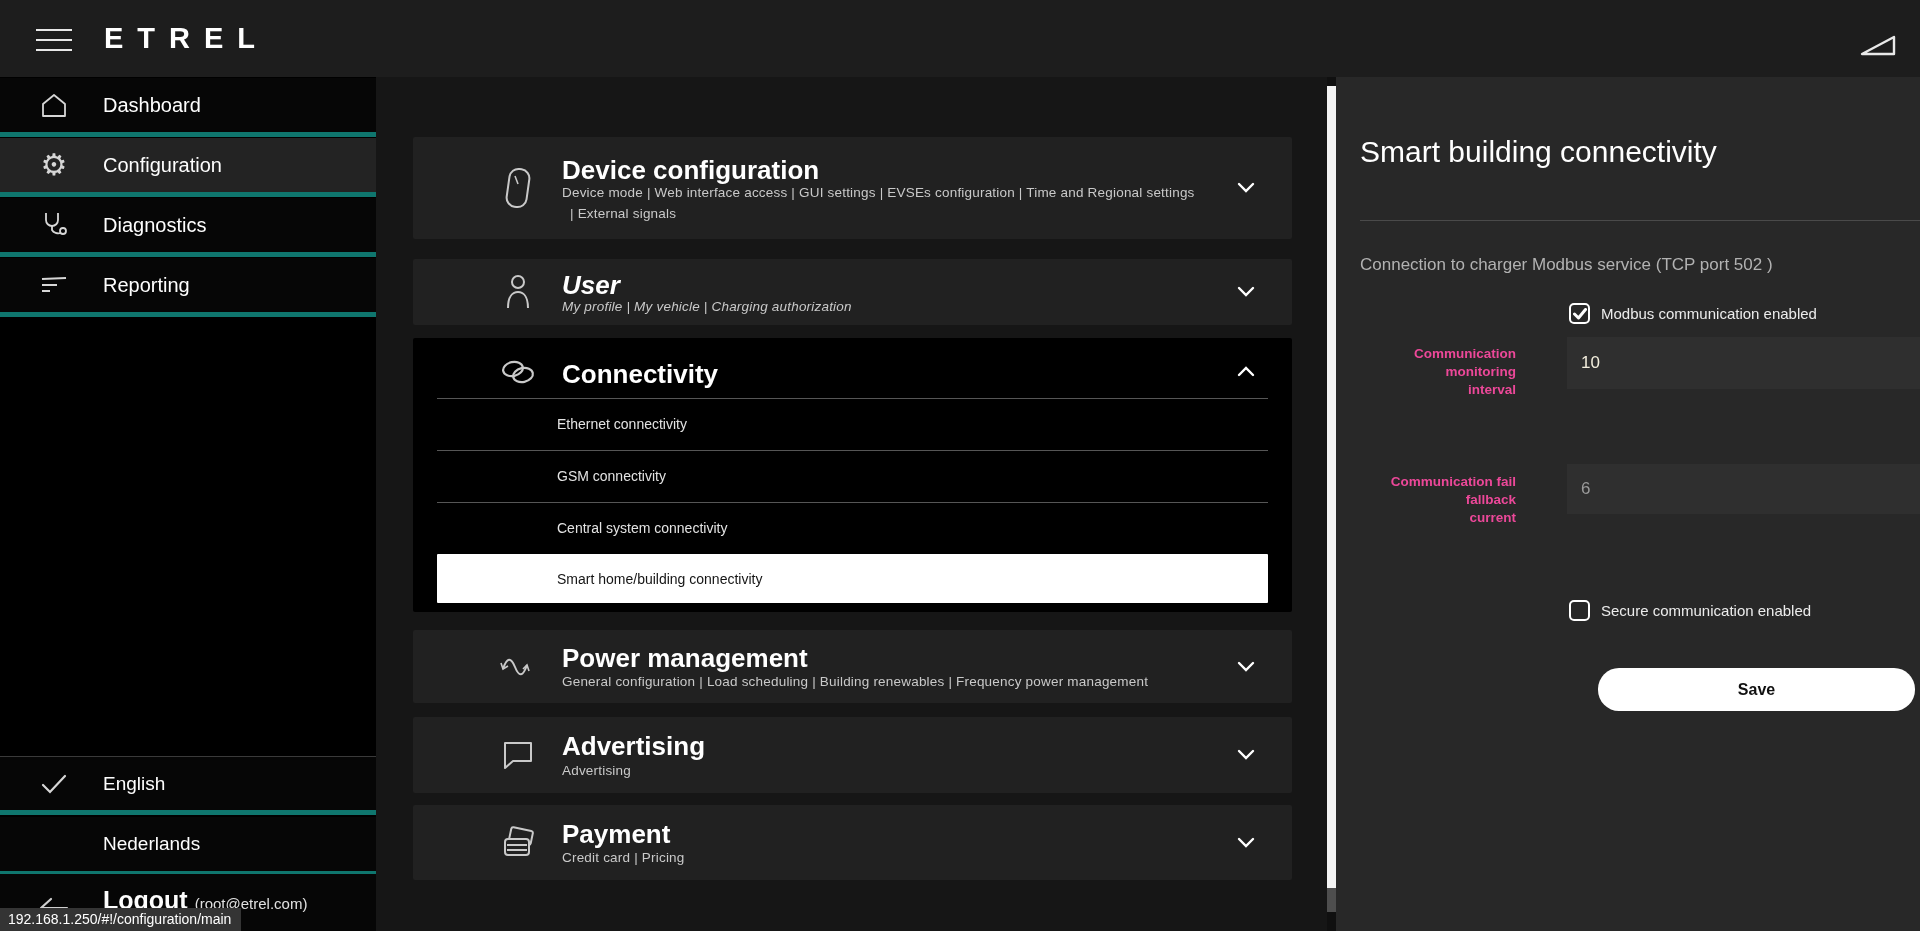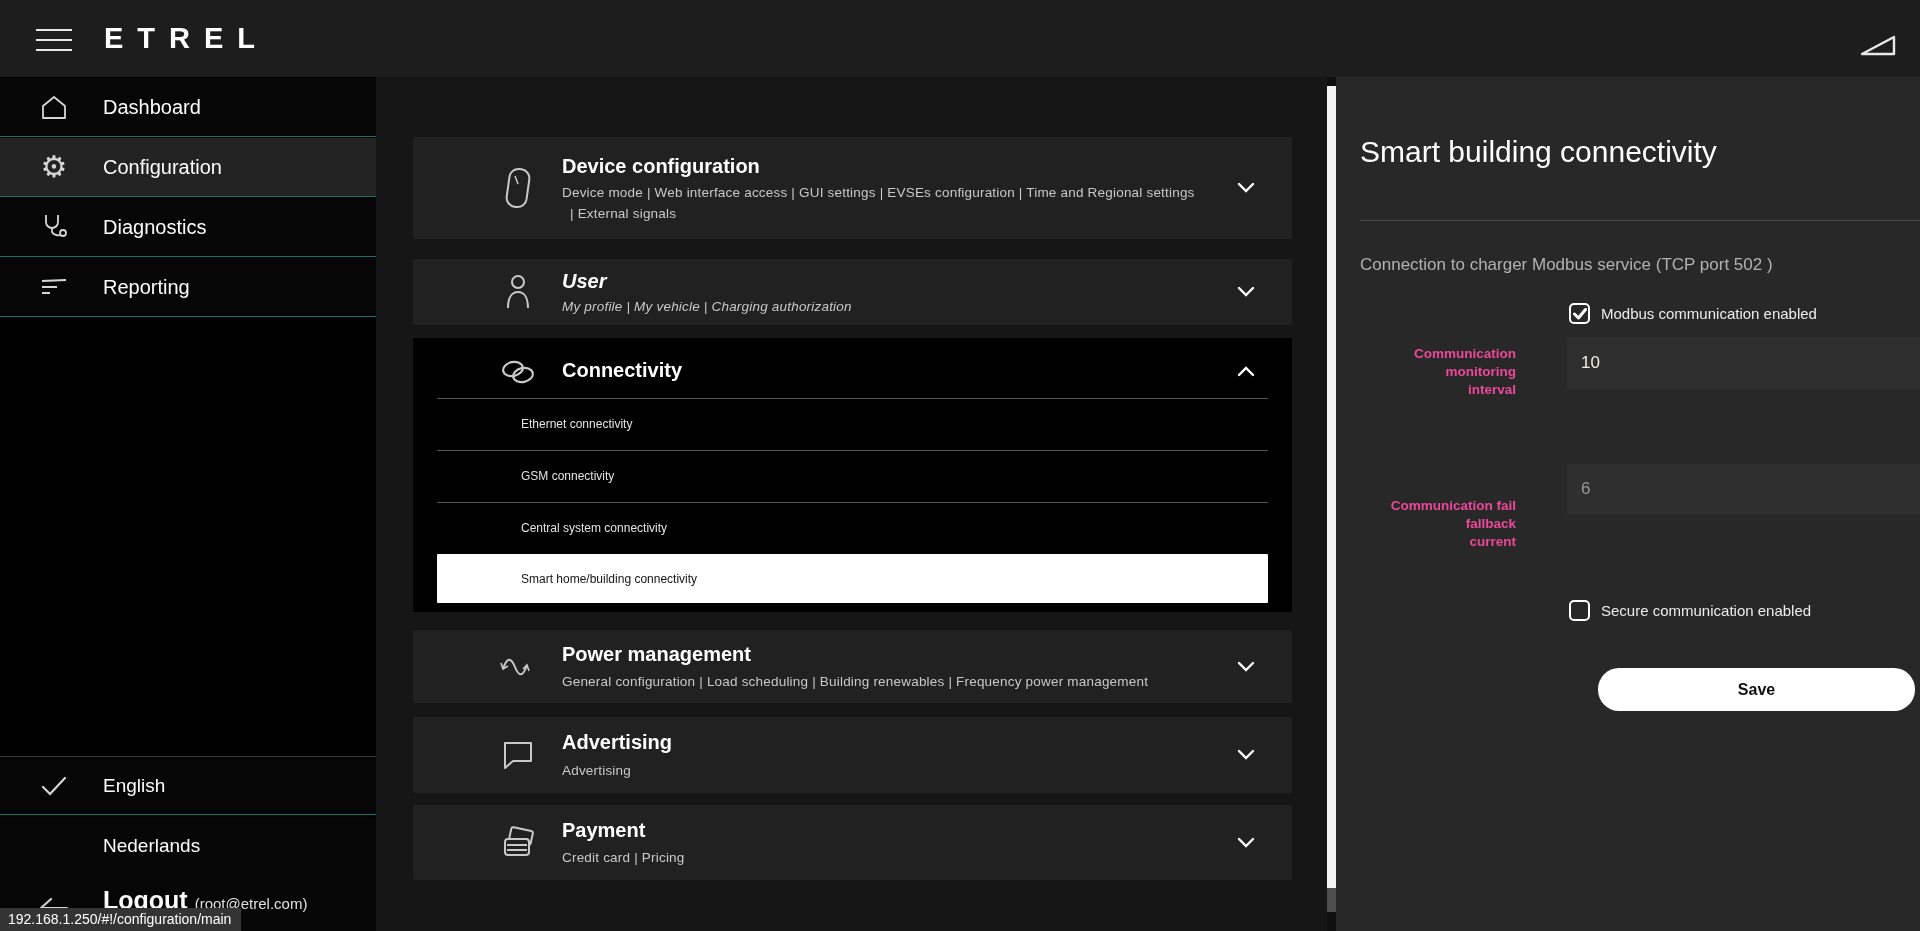--- a/index.html
+++ b/index.html
@@ -11,44 +11,44 @@
   .topbar { position:absolute; left:0; top:0; width:1920px; height:77px; background:#1d1d1d; z-index:30; }
   .hamburger { position:absolute; left:36px; top:29px; width:36px; height:22px; cursor:pointer; }
   .hamburger span { display:block; height:2px; background:#e8e8e8; margin-bottom:8px; }
   .logo { position:absolute; left:104px; top:22px; font-size:29px; font-weight:700; color:#fff;
           letter-spacing:14px; }
   .signal-tri { position:absolute; right:22px; top:30px; }
 
   
   .sidebar { position:absolute; left:0; top:77px; width:376px; height:854px; background:#000; z-index:20; }
   .srow { position:absolute; left:0; width:376px; height:59px; background:#060606;
-          border-bottom:1px solid #0f766e; display:flex; align-items:center; cursor:pointer; }
+          border-bottom:5px solid #0f766e; display:flex; align-items:center; cursor:pointer; }
   .srow.active { background:#232323; }
   .srow .sicon { position:absolute; left:36px; width:36px; height:36px; display:flex;
                  align-items:center; justify-content:center; color:#d6d6d6; }
   .srow .slabel { position:absolute; left:103px; font-size:20px; color:#fdfdfd; white-space:nowrap; }
   .srow.lang .slabel { font-size:19px; }
   .logout-label { position:absolute; left:103px; top:12px; font-size:25px; font-weight:700; color:#fdfdfd; }
   .logout-user { font-size:15px; font-weight:400; color:#e0e0e0; }
 
   .statusbar { position:absolute; left:0; bottom:0; height:23px; background:#343434; color:#fff;
                font-size:14px; line-height:23px; padding:0 10px 0 8px; z-index:50; white-space:nowrap; }
 
   
   .main { position:absolute; left:376px; top:77px; width:951px; height:854px; background:#161616; }
   .card { position:absolute; left:37px; width:879px; background:#212121; border-radius:2px; cursor:pointer; }
   .card .cicon { position:absolute; left:85px; top:50%; transform:translateY(-50%);
                  width:40px; height:46px; display:flex; align-items:center; justify-content:center; color:#c9c9c9; }
-  .card .ctitle { position:absolute; left:149px; font-size:20px; font-weight:700; color:#fff; white-space:nowrap; }
+  .card .ctitle { position:absolute; left:149px; font-size:26px; font-weight:700; color:#fff; white-space:nowrap; }
   .card .csub { position:absolute; left:149px; font-size:13.5px; color:#c9c9c9; white-space:nowrap; letter-spacing:.2px; }
   .card .chev { position:absolute; right:37px; top:50%; transform:translateY(-50%); color:#fff; }
   .card.expanded { background:#000; }
   .subrow { position:absolute; left:24px; width:831px; height:51px; display:flex; align-items:center;
             cursor:pointer; border-top:1px solid #565656; }
-  .subrow .subtxt { margin-left:84px; font-size:12px; color:#e3e3e3; white-space:nowrap; }
+  .subrow .subtxt { margin-left:120px; font-size:14px; color:#e3e3e3; white-space:nowrap; }
   .subrow.selected { background:#fff; border-top:none; height:49px; border-radius:1px; }
   .subrow.selected .subtxt { color:#141414; }
 
   
   .vscroll { position:absolute; left:1327px; top:77px; width:9px; height:854px; background:#101010; z-index:10; }
   .vscroll .thumb { position:absolute; left:0; top:9px; width:9px; height:802px; background:#f4f4f4; }
   .vscroll .stub  { position:absolute; left:0; top:811px; width:9px; height:24px; background:#4e4e4e; }
 
   
   .panel { position:absolute; left:1336px; top:77px; width:584px; height:854px; background:#282828; overflow:hidden; }
@@ -293,21 +293,21 @@
       </span>
       <span class="cblabel">Modbus communication enabled</span>
     </div>
 
     <div class="flabel" style="top:268px;">
       <div>Communication monitoring</div>
       <div>interval</div>
     </div>
     <input class="finput" style="top: 260px; height: 52px;" value="10">
 
-    <div class="flabel" style="top:396px;margin-top:24px;">
+    <div class="flabel" style="top:396px;">
       <div>Communication fail fallback</div>
       <div>current</div>
     </div>
     <input class="finput dim" style="top: 387px; height: 50px;" value="6">
 
     <div class="cbrow" style="top:523px;">
       <span class="cbbox"></span>
       <span class="cblabel">Secure communication enabled</span>
     </div>
 

